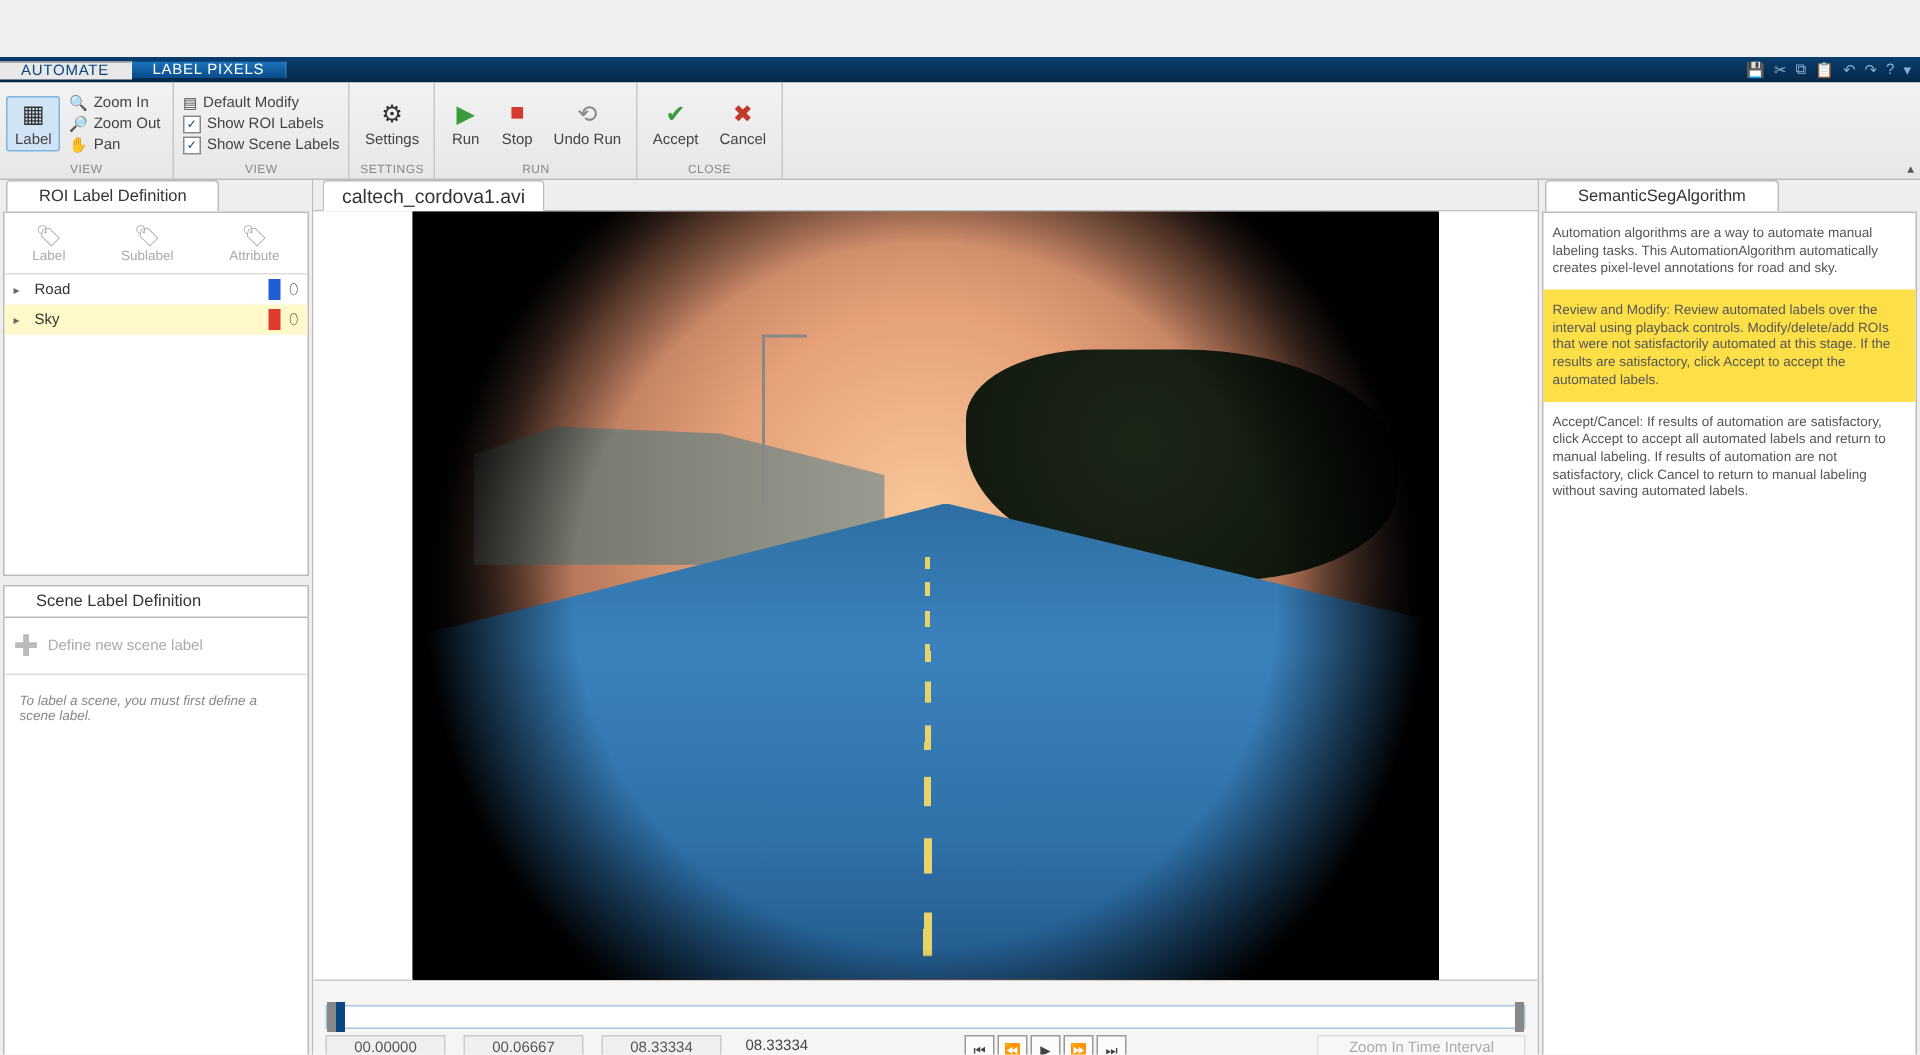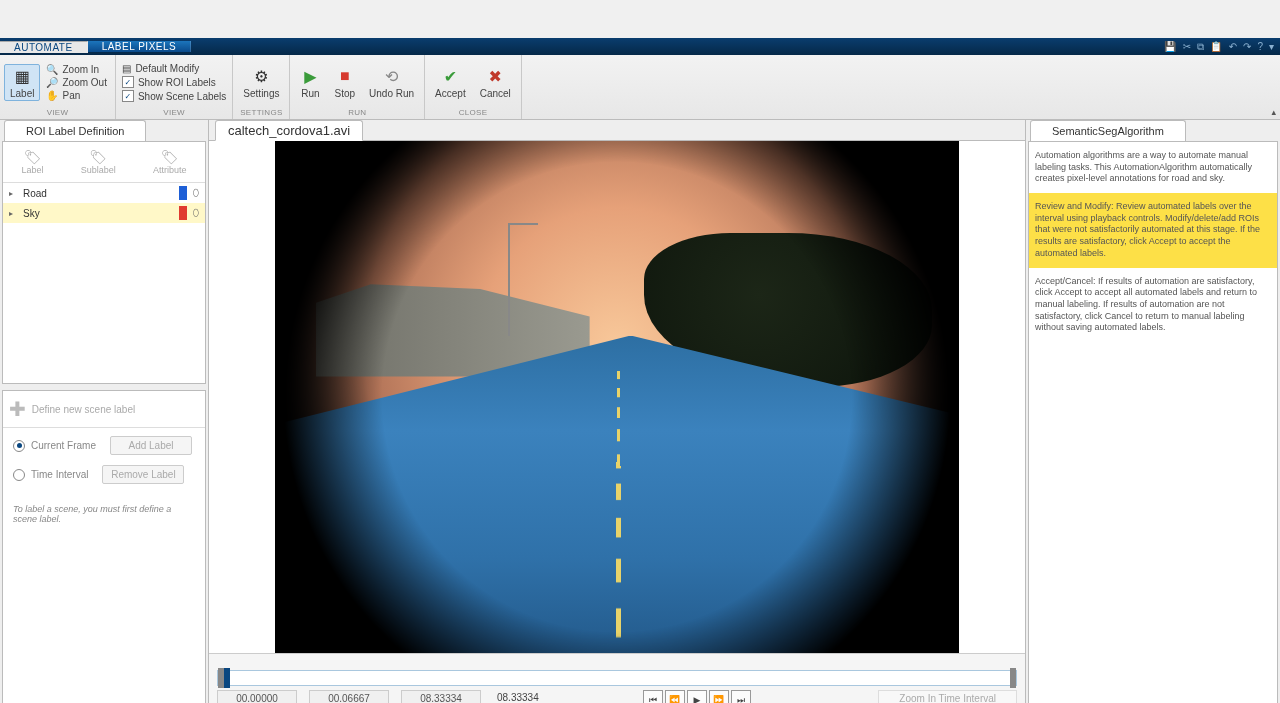--- a/index.html
+++ b/index.html
@@ -289,40 +289,25 @@
         <div class="label-row sel">
           <span class="arrow">▸</span>
           <span class="name">Sky</span>
           <span class="swatch" style="background:#e03a2f"></span>
           <span class="shape">⬯</span>
         </div>
       </div>
     </div>
 
     <div style="height:6px"></div>
+    <div class="panel-tab" style="width:auto;margin:0 2px;border-radius:0;">Scene Label Definition</div>
     <div class="scene-panel">
       <div class="scene-def">
         <span class="plus">✚</span>
         <span>Define new scene label</span>
-      </div>
-      <div class="scene-opts">
-        <div class="row">
-          <span style="display:flex;align-items:center;gap:6px">
-              <span class="radio on"></span>
-              <span>Current Frame</span>
-            </span>
-          <span class="sbtn">Add Label</span>
-        </div>
-        <div class="row">
-          <span style="display:flex;align-items:center;gap:6px">
-              <span class="radio"></span>
-              <span>Time Interval</span>
-            </span>
-          <span class="sbtn">Remove Label</span>
-        </div>
       </div>
       <div class="scene-hint">To label a scene, you must first define a scene label.</div>
     </div>
   </div>
 
   <div class="col-center">
     <div class="viewer-tabbar">
       <div class="viewer-tab">caltech_cordova1.avi</div>
     </div>
     <div class="viewer-area">

